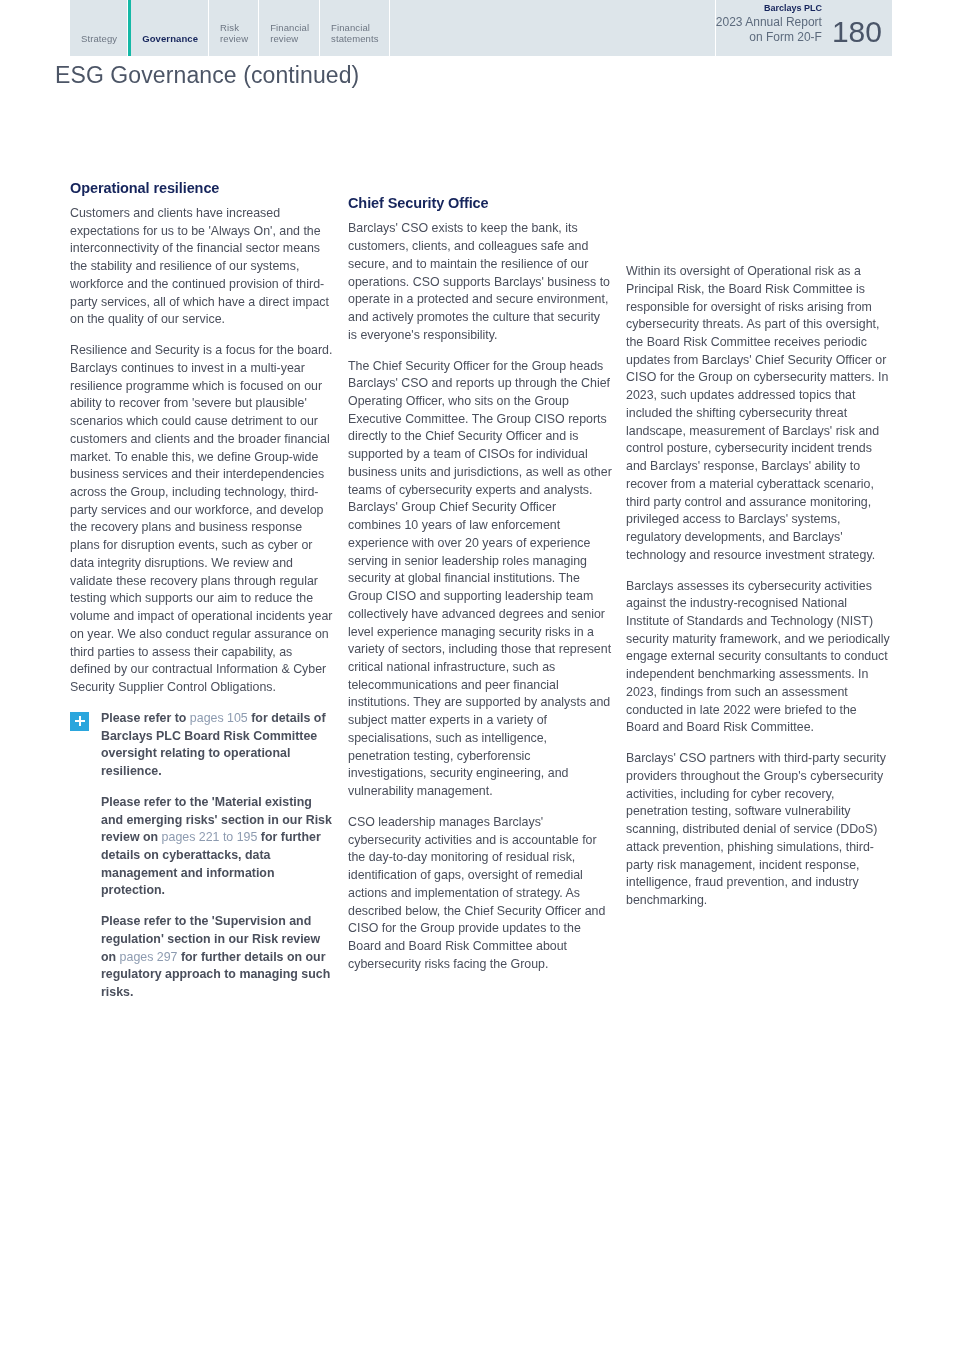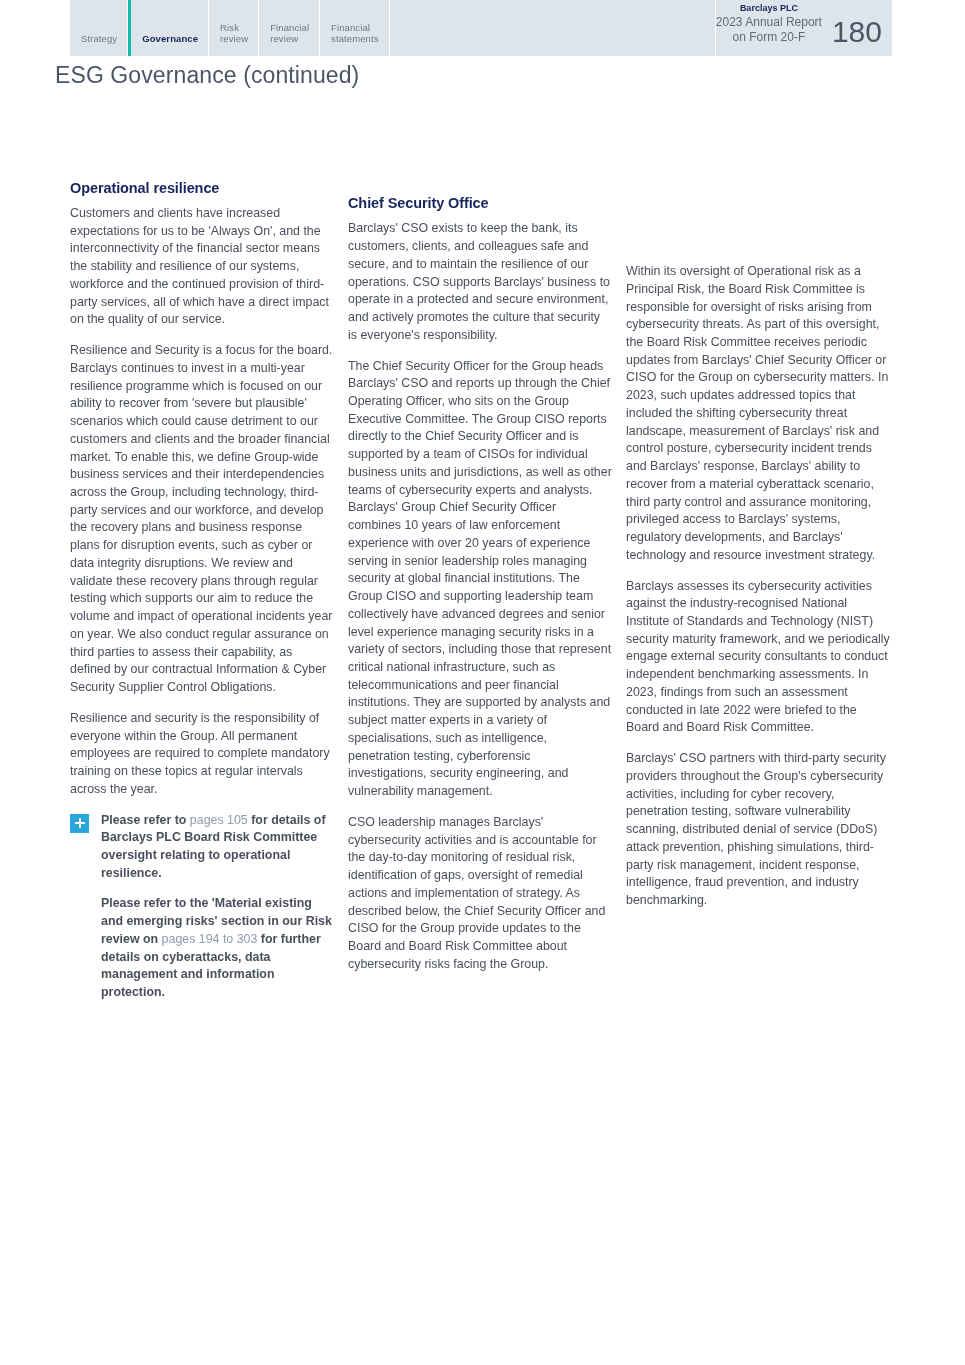--- a/index.html
+++ b/index.html
@@ -53,21 +53,21 @@
     flex: 1 1 auto;
     border-right: 1px solid #ffffff;
   }
   .brand-block {
     display: flex;
     align-items: flex-end;
     padding: 0 8px 10px 0;
     margin-left: auto;
   }
   .brand-text {
-    text-align: center;
+    text-align: right;
     line-height: 1.3;
     padding-right: 10px;
   }
   .brand-name {
     font-size: 9px;
     font-weight: bold;
     color: #16255c;
     display: block;
   }
   .brand-sub {
@@ -201,26 +201,26 @@
   </div>
 </div>
 
 <div class="page-title">ESG Governance (continued)</div>
 
 <div class="columns">
   <div class="col" id="col-0">
       <h2 class="col-heading">Operational resilience</h2>
       <p>Customers and clients have increased expectations for us to be 'Always On', and the interconnectivity of the financial sector means the stability and resilience of our systems, workforce and the continued provision of third-party services, all of which have a direct impact on the quality of our service.</p>
       <p>Resilience and Security is a focus for the board. Barclays continues to invest in a multi-year resilience programme which is focused on our ability to recover from 'severe but plausible' scenarios which could cause detriment to our customers and clients and the broader financial market. To enable this, we define Group-wide business services and their interdependencies across the Group, including technology, third-party services and our workforce, and develop the recovery plans and business response plans for disruption events, such as cyber or data integrity disruptions. We review and validate these recovery plans through regular testing which supports our aim to reduce the volume and impact of operational incidents year on year. We also conduct regular assurance on third parties to assess their capability, as defined by our contractual Information &amp; Cyber Security Supplier Control Obligations.</p>
-      <p>Resilience and security is the responsibility of everyone within the Group. All permanent employees are required to complete mandatory training on these topics at regular intervals across the year.</p>
       <div class="callout">
         <div class="callout-icon"></div>
         <div class="callout-body">
           <p class="callout-line"><span>Please refer to </span><span class="pageref">pages 105</span><span> for details of Barclays PLC Board Risk Committee oversight relating to operational resilience.</span></p>
-          <p class="callout-line"><span>Please refer to the 'Material existing and emerging risks' section in our Risk review on </span><span class="pageref">pages 194 to 303</span><span> for further details on cyberattacks, data management and information protection.</span></p>
+          <p class="callout-line"><span>Please refer to the 'Material existing and emerging risks' section in our Risk review on </span><span class="pageref">pages 221 to 195</span><span> for further details on cyberattacks, data management and information protection.</span></p>
+          <p class="callout-line"><span>Please refer to the 'Supervision and regulation' section in our Risk review on </span><span class="pageref">pages 297</span><span>  for further details on our regulatory approach to managing such risks.</span></p>
         </div>
       </div>
     </div>
   <div class="col" id="col-1">
       <h2 class="col-heading">Chief Security Office</h2>
       <p>Barclays' CSO exists to keep the bank, its customers, clients, and colleagues safe and secure, and to maintain the resilience of our operations. CSO supports Barclays' business to operate in a protected and secure environment, and actively promotes the culture that security is everyone's responsibility.</p>
       <p>The Chief Security Officer for the Group heads Barclays' CSO and reports up through the Chief Operating Officer, who sits on the Group Executive Committee. The Group CISO reports directly to the Chief Security Officer and is supported by a team of CISOs for individual business units and jurisdictions, as well as other teams of cybersecurity experts and analysts. Barclays' Group Chief Security Officer combines 10 years of law enforcement experience with over 20 years of experience serving in senior leadership roles managing security at global financial institutions. The Group CISO and supporting leadership team collectively have advanced degrees and senior level experience managing security risks in a variety of sectors, including those that represent critical national infrastructure, such as telecommunications and peer financial institutions. They are supported by analysts and subject matter experts in a variety of specialisations, such as intelligence, penetration testing, cyberforensic investigations, security engineering, and vulnerability management.</p>
       <p>CSO leadership manages Barclays' cybersecurity activities and is accountable for the day-to-day monitoring of residual risk, identification of gaps, oversight of remedial actions and implementation of strategy. As described below, the Chief Security Officer and CISO for the Group provide updates to the Board and Board Risk Committee about cybersecurity risks facing the Group.</p>
     </div>
   <div class="col no-heading" id="col-2">

